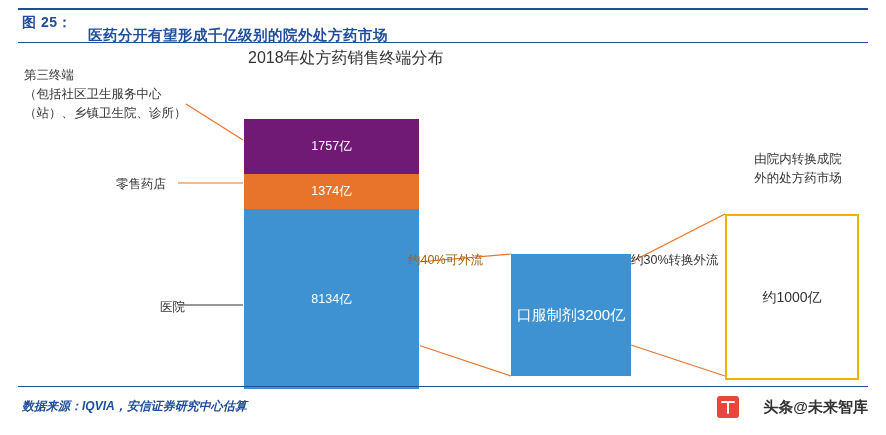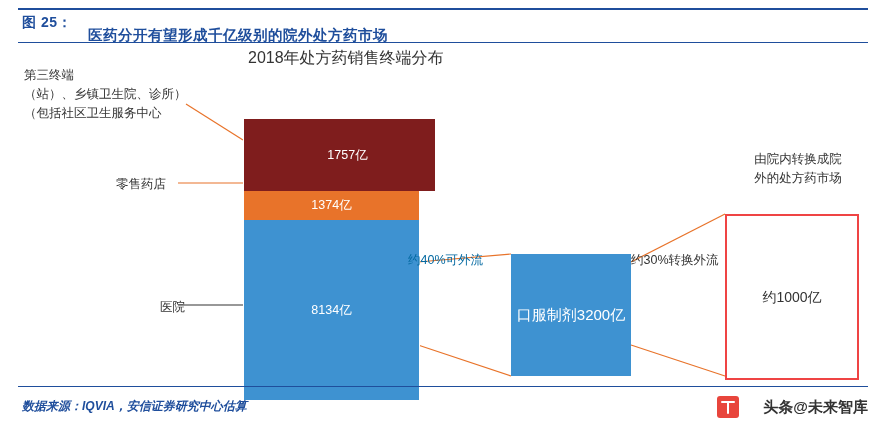--- a/index.html
+++ b/index.html
@@ -59,50 +59,50 @@
   
   .stack{
     position:absolute;left:243px;top:118px;width:175px;
     border:1px solid #ffffff;
   }
   .seg{
     position:relative;width:175px;
     display:flex;align-items:center;justify-content:center;
     color:#ffffff;font-size:12.5px;
   }
-  .seg-3rd{height:72px;background:#7f1d1d;padding-left:16px;}
-  .seg-retail{height:29px;background:#e8732a;text-align:right;}
+  .seg-3rd{height:55px;background:#701a75;}
+  .seg-retail{height:35px;background:#e8732a;text-align:right;}
   .seg-hosp{height:180px;background:#3e92d1;}
   
   .box{
     position:absolute;background:#3e92d1;
     display:flex;align-items:center;justify-content:center;
     flex-direction:row;
     color:#ffffff;font-size:15px;line-height:1.35;
   }
   .box-oral{left:511px;top:254px;width:120px;height:122px;}
   .box-final{
     left:725px;top:214px;width:130px;height:162px;
-    background:#ffffff;border:2px solid #ef4444;color:#333;
+    background:#ffffff;border:2px solid #eab308;color:#333;
     font-size:14px;
   }
   .box-final .val{color:#333;}
   
   .lbl{
     position:absolute;font-size:12.5px;color:#333;line-height:1.5;
   }
   .lbl-third{left:24px;top:66px;width:205px;}
   .lbl-retail{left:116px;top:175px;}
   .lbl-hosp{left:136px;top:298px;margin-left:24px;}
   .lbl-right-title{
     position:absolute;left:738px;top:194px;width:120px;
     font-size:12.5px;color:#333;line-height:1.5;text-align:center;
     transform:translateY(-44px);
   }
-  .lbl-arrow1{position:absolute;left:408px;top:252px;font-size:12.5px;color:#0369a1;}
+  .lbl-arrow1{position:absolute;left:408px;top:252px;font-size:12.5px;color:#a16207;}
   .lbl-arrow2{position:absolute;left:631px;top:252px;font-size:12.5px;color:#333;text-align:right;}
   
   .lines{position:absolute;left:0;top:0;width:886px;height:435px;pointer-events:none;}
 </style>
 </head>
 <body>
 
 <div class="figure">
 
   <div class="title-rule-top"></div>
@@ -134,22 +134,22 @@
     <div class="seg seg-retail">
       <span>1374亿</span>
     </div>
     <div class="seg seg-hosp">
       <span>8134亿</span>
     </div>
   </div>
 
   <div class="lbl lbl-third">
     <div>第三终端</div>
+    <div>（包括社区卫生服务中心</div>
     <div>（站）、乡镇卫生院、诊所）</div>
-    <div>（包括社区卫生服务中心</div>
   </div>
   <div class="lbl lbl-retail">零售药店</div>
   <div class="lbl lbl-hosp">医院</div>
 
   <div class="lbl-arrow1">约40%可外流</div>
   <div class="lbl-arrow2">约30%转换外流</div>
 
   <div class="box box-oral">
     <div>口服制剂</div>
     <div>3200亿</div>

